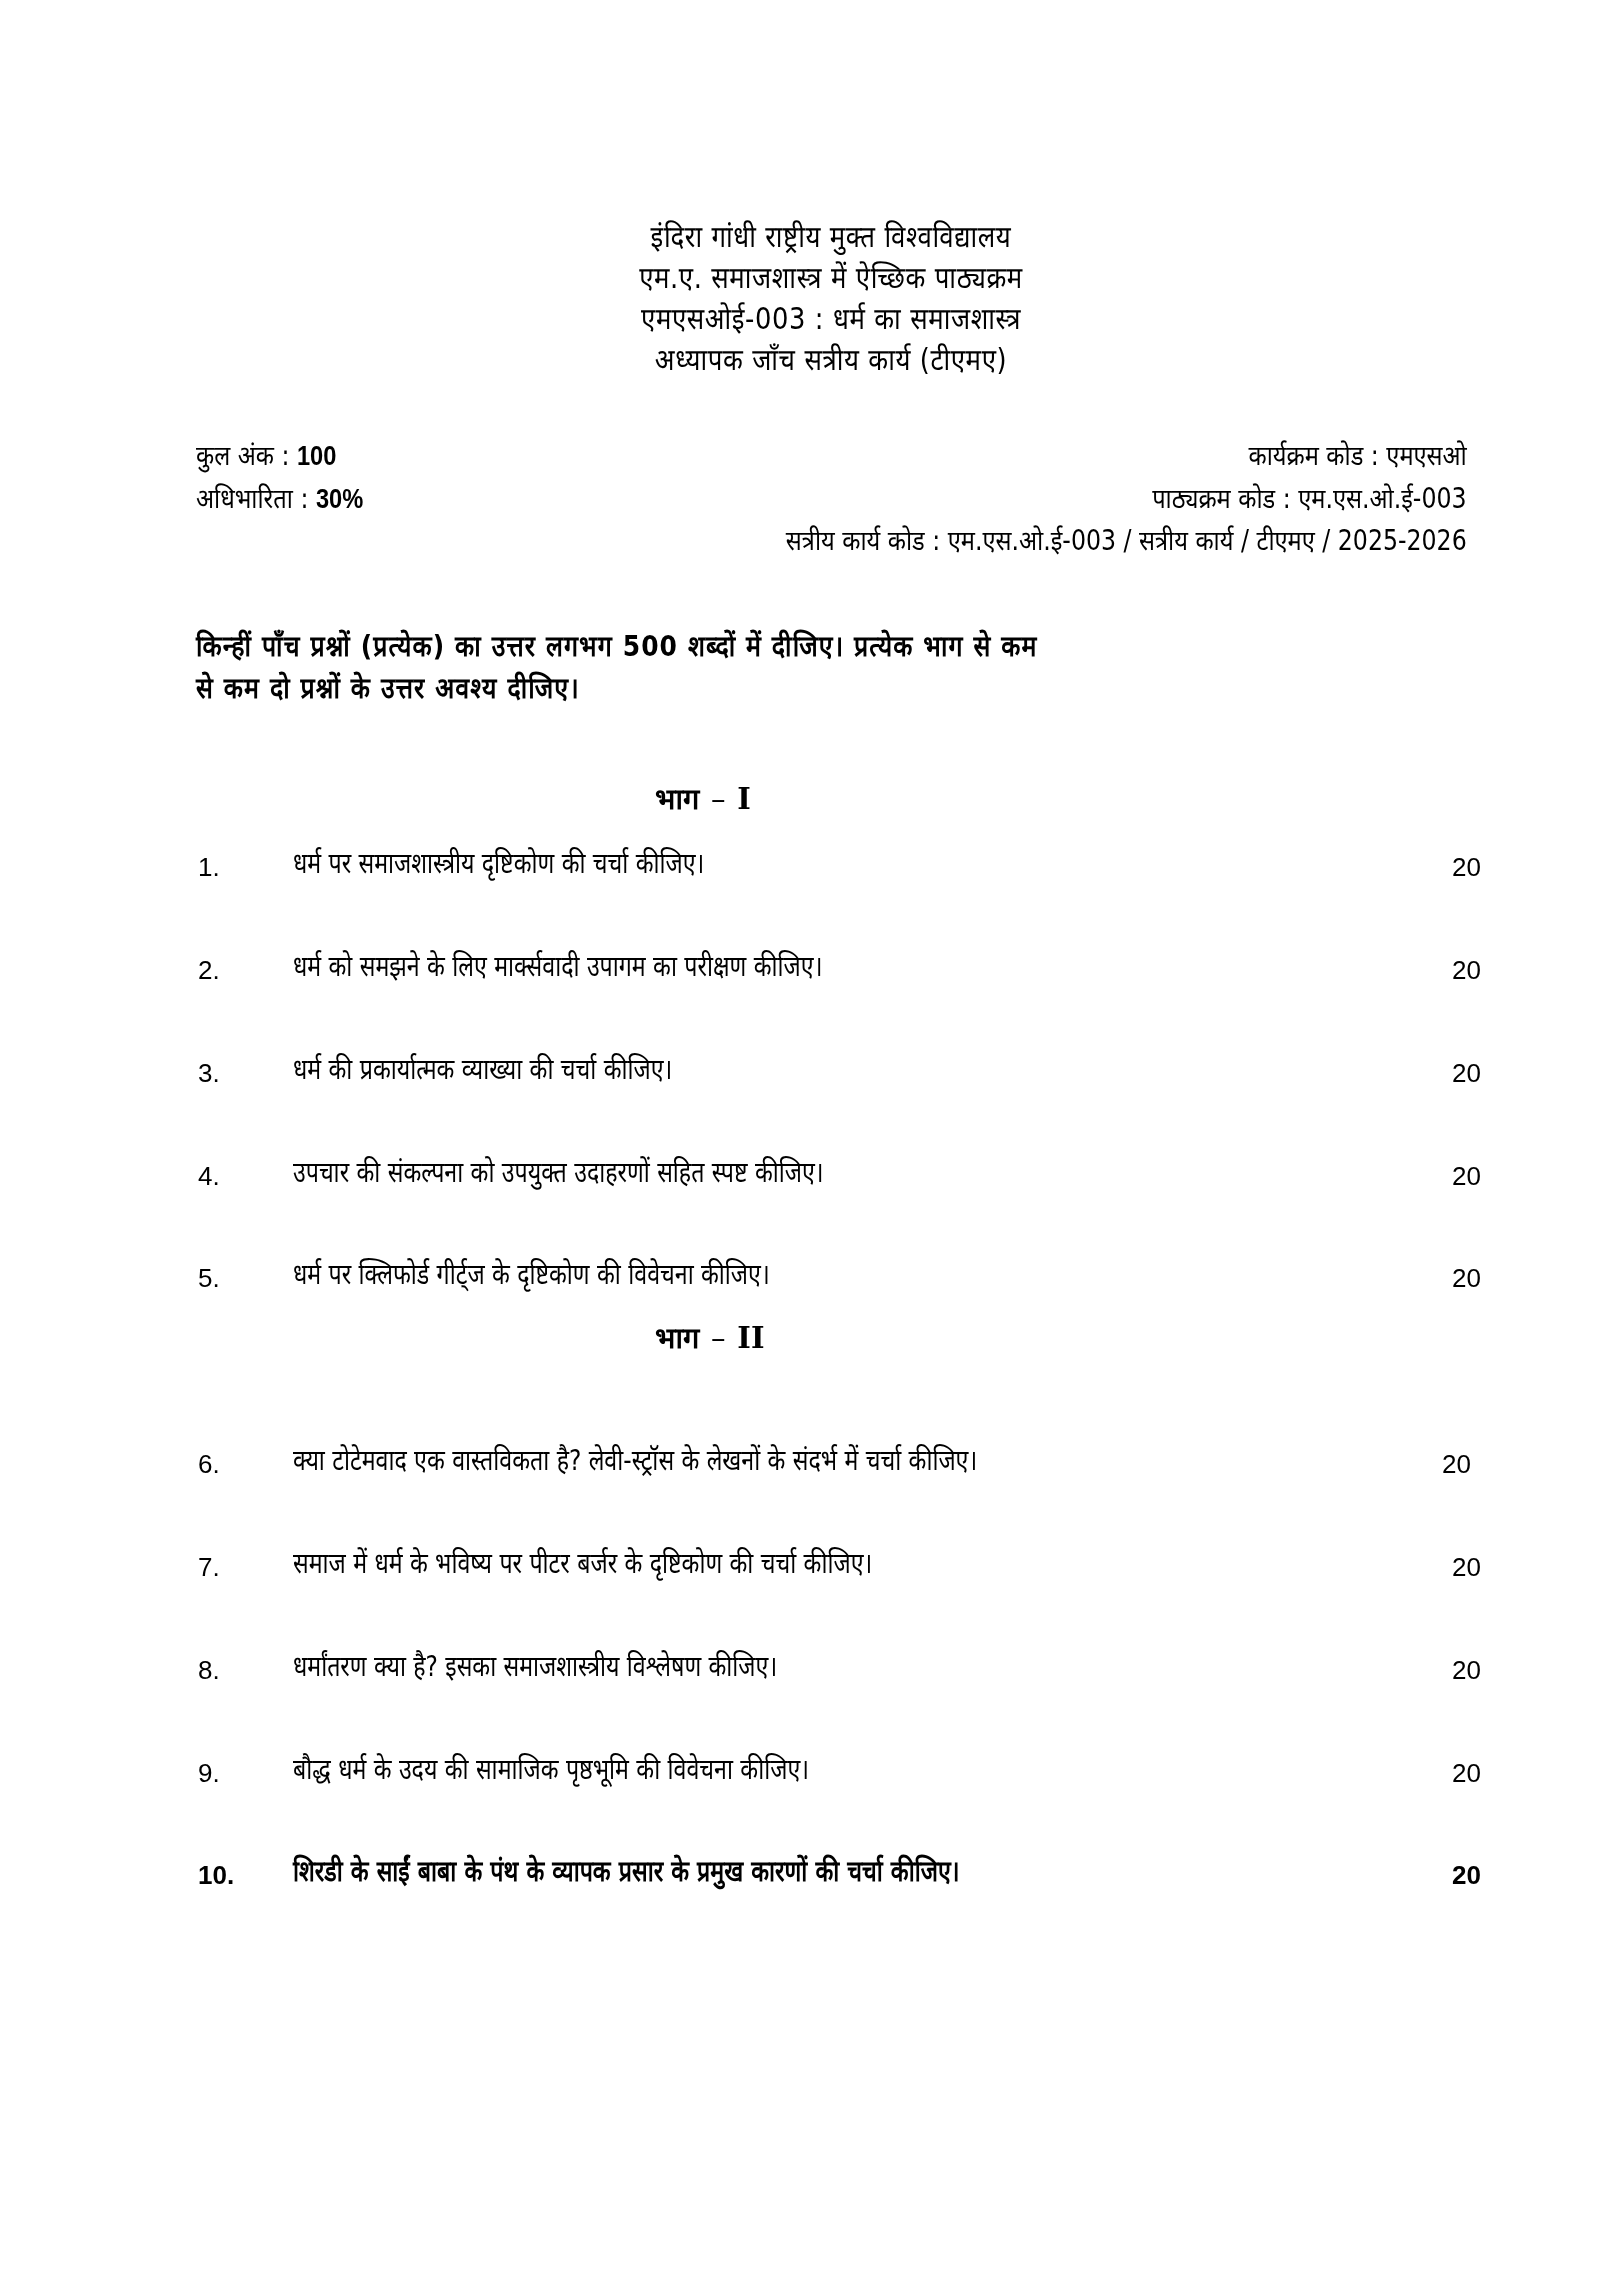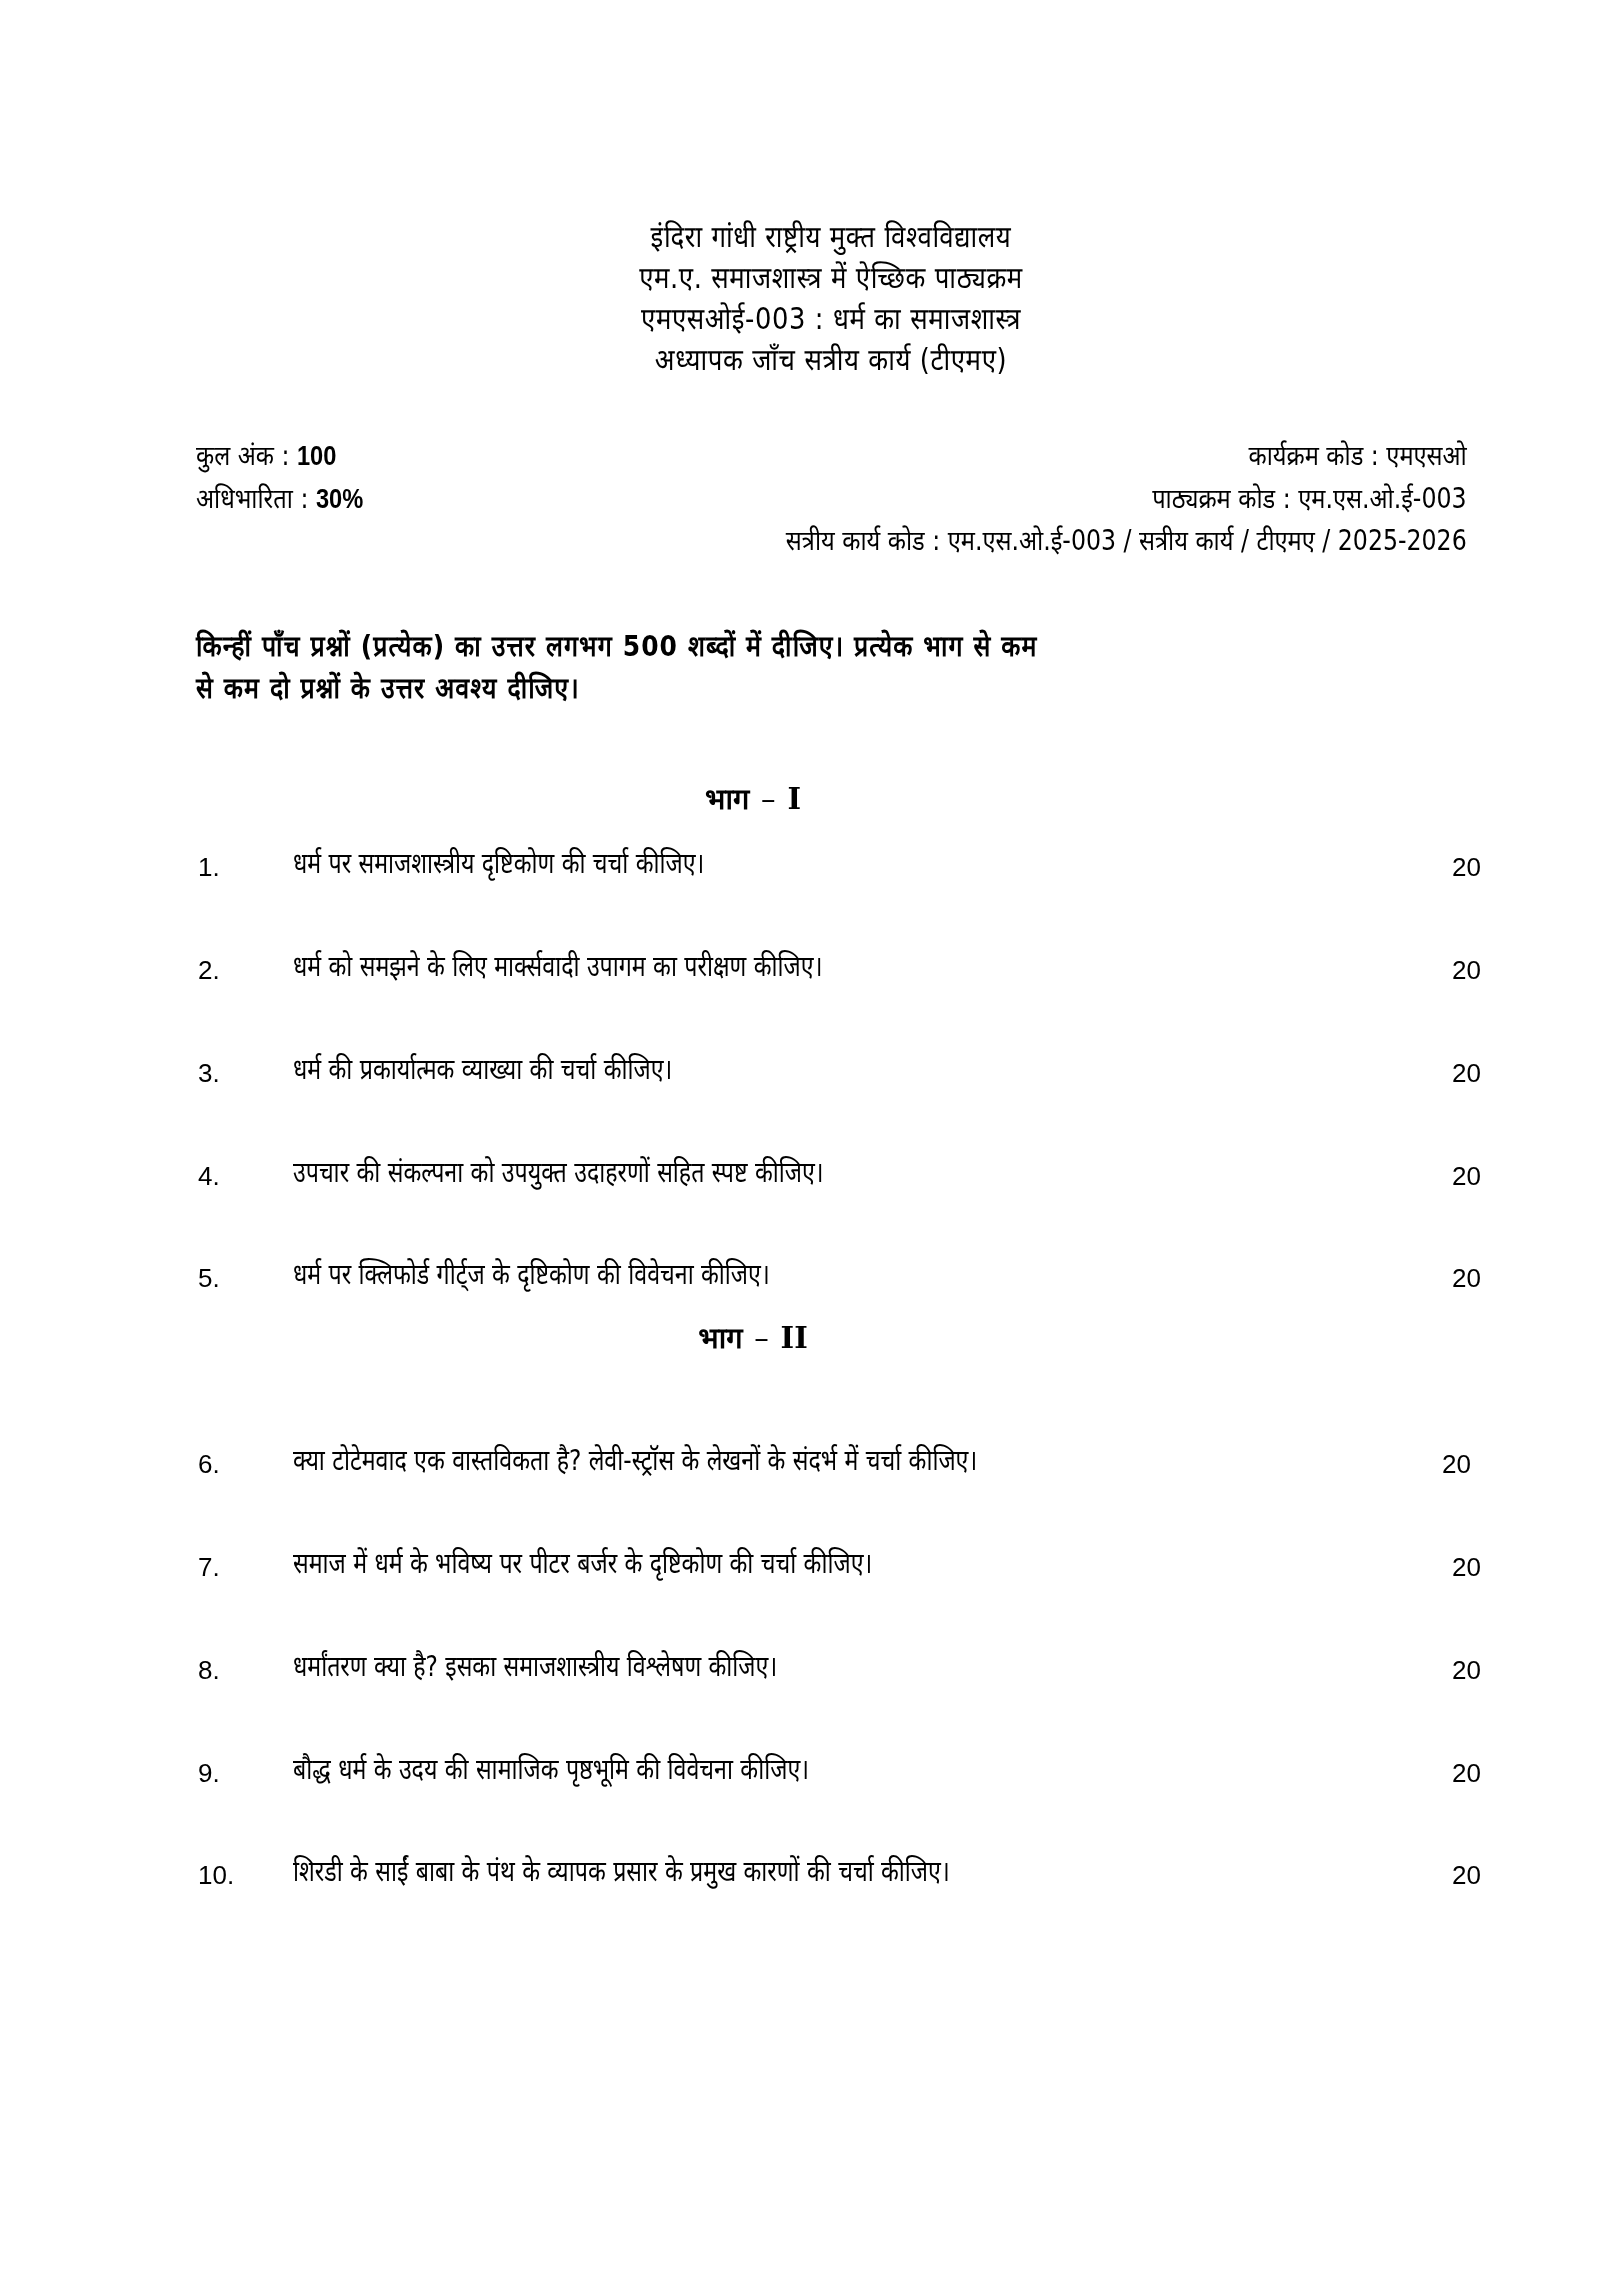--- a/index.html
+++ b/index.html
@@ -66,21 +66,21 @@
       transform: scaleX(0.86);
       transform-origin: left;
     }
     .instructions .line { white-space: nowrap; display: block; }
 
     
     .section-heading {
       position: absolute;
       left: 655px;
       width: 196px;
-      text-align: center;
+      text-align: left;
       font-family: "DejaVu Serif", "Liberation Serif", serif;
       font-weight: bold;
       font-size: 29px;
       line-height: 37px;
       white-space: nowrap;
     }
     .section-heading .dash { margin: 0 11.8px; font-weight: normal; }
 
     
     .question-row {
@@ -205,20 +205,20 @@
   <div class="question-row" style="top:1651px;">
     <span class="q-number">8.</span>
     <span class="q-text">धर्मांतरण  क्या है? इसका समाजशास्त्रीय विश्लेषण कीजिए।</span>
     <span class="q-marks">20</span>
   </div>
   <div class="question-row" style="top:1754px;">
     <span class="q-number">9.</span>
     <span class="q-text">बौद्ध धर्म के उदय की सामाजिक पृष्ठभूमि की विवेचना कीजिए।</span>
     <span class="q-marks">20</span>
   </div>
-  <div class="question-row" style="top:1856px;">
+  <div class="question-row" style="top:1856px;font-weight:bold;">
     <span class="q-number">10.</span>
     <span class="q-text">शिरडी के साईं बाबा के पंथ के व्यापक प्रसार के प्रमुख कारणों की चर्चा कीजिए।</span>
     <span class="q-marks">20</span>
   </div>
 
 </div>
 
 
 </body></html>

